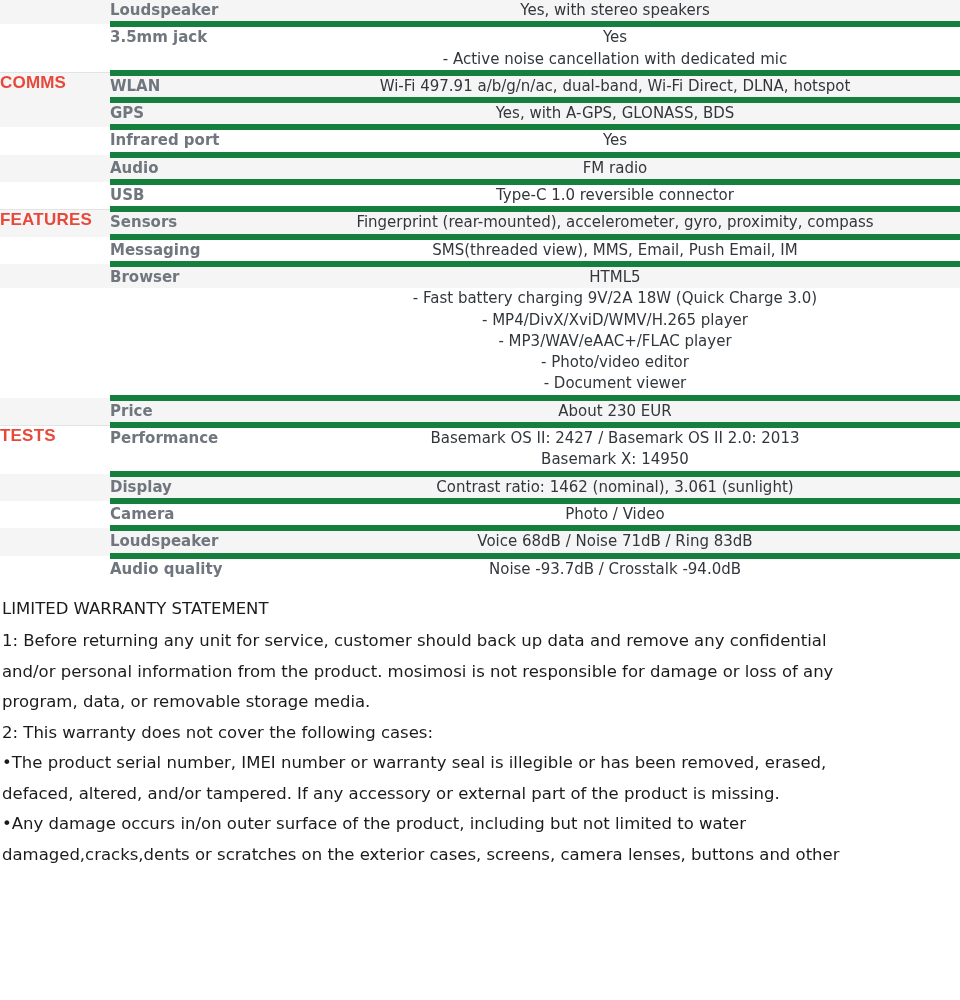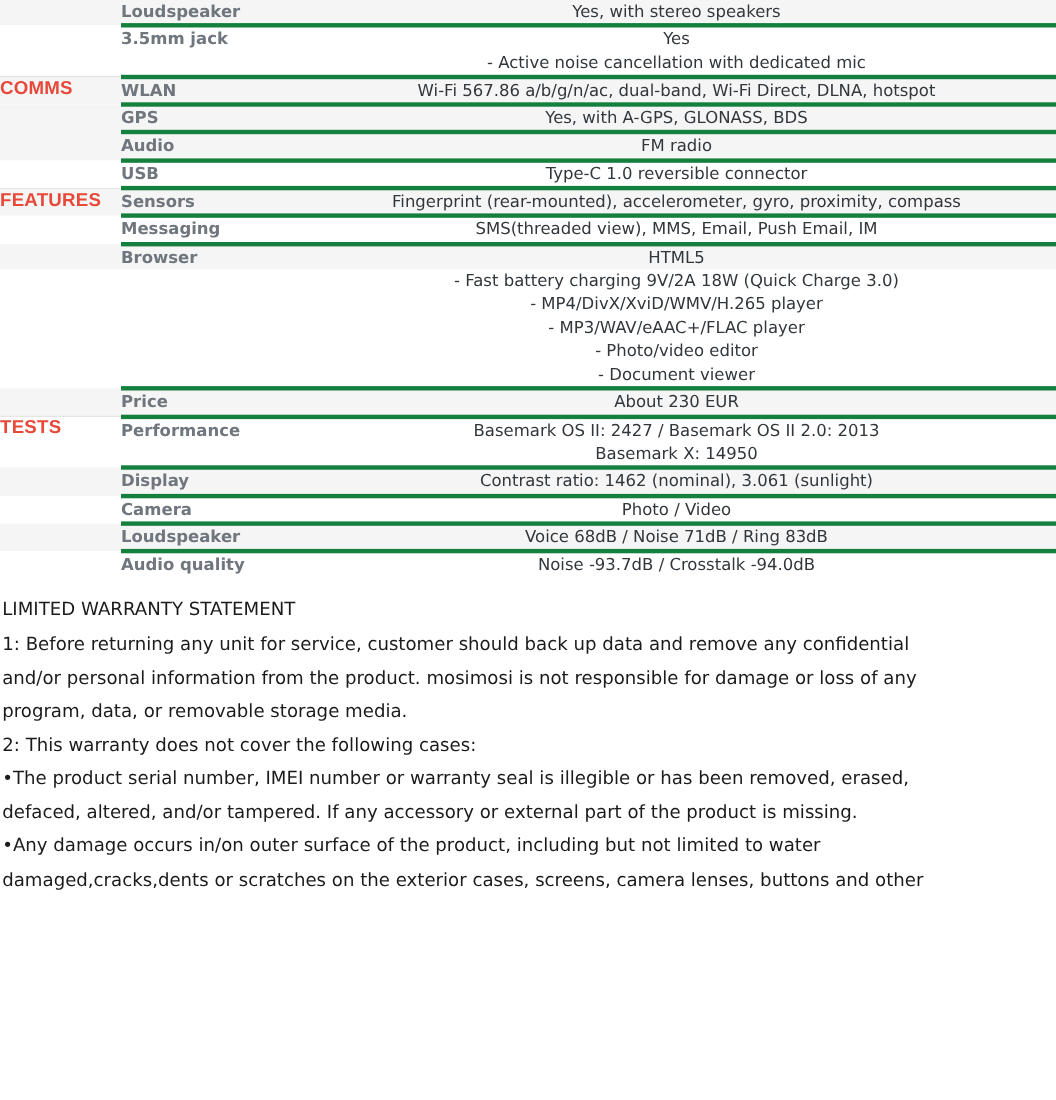--- a/index.html
+++ b/index.html
@@ -51,21 +51,21 @@
     font-size: 15px;
     padding: 7px 12px 7px 2px;
     vertical-align: top;
     line-height: 1.42;
     white-space: pre-line;
     text-align: center;
   }
   tr.shade td { background: #f5f5f5; }
   tr.plain td { background: #ffffff; }
   
-  tr.rowline td.key, tr.rowline td.val { border-top: 4px solid #15803d; margin-top: 40px; }
+  tr.rowline td.key, tr.rowline td.val { border-top: 6px solid #15803d; margin-top: 40px; }
   tr.catline td.cat { border-top: 1px solid #e3e3e3; }
   td.cat.nb { border-top: none; }
 
   .warranty {
     padding: 14px 4px 10px 2px;
     color: #1b1b1b;
     font-size: 16.5px;
     line-height: 1.85;
   }
   .warranty p { margin: 0; }
@@ -89,26 +89,31 @@
           <td class="val">Yes</td>
         </tr>
         <tr class="plain">
           <td class="cat nb"></td>
           <td class="key"></td>
           <td class="val">- Active noise cancellation with dedicated mic</td>
         </tr>
         <tr class="shade rowline catline">
           <td class="cat">COMMS</td>
           <td class="key">WLAN</td>
-          <td class="val">Wi-Fi 567.86 a/b/g/n/ac, dual-band, Wi-Fi Direct, DLNA, hotspot</td>
+          <td class="val">Wi-Fi 497.91 a/b/g/n/ac, dual-band, Wi-Fi Direct, DLNA, hotspot</td>
         </tr>
         <tr class="shade rowline">
           <td class="cat nb"></td>
           <td class="key">GPS</td>
           <td class="val">Yes, with A-GPS, GLONASS, BDS</td>
+        </tr>
+        <tr class="plain rowline">
+          <td class="cat nb"></td>
+          <td class="key">Infrared port</td>
+          <td class="val">Yes</td>
         </tr>
         <tr class="shade rowline">
           <td class="cat nb"></td>
           <td class="key">Audio</td>
           <td class="val">FM radio</td>
         </tr>
         <tr class="plain rowline">
           <td class="cat nb"></td>
           <td class="key">USB</td>
           <td class="val">Type-C 1.0 reversible connector</td>

